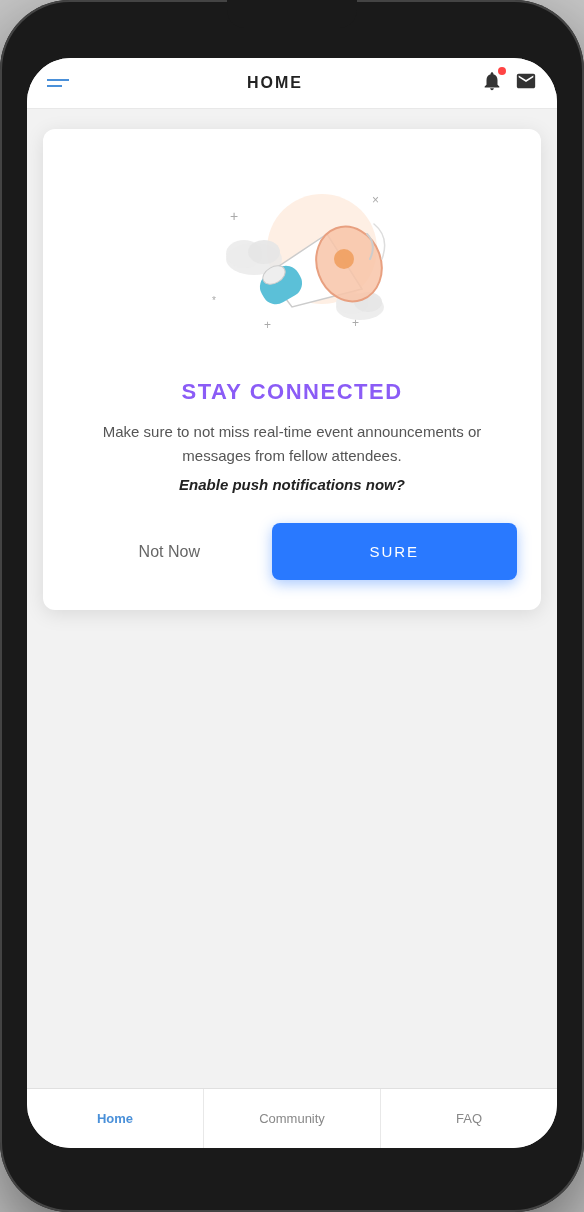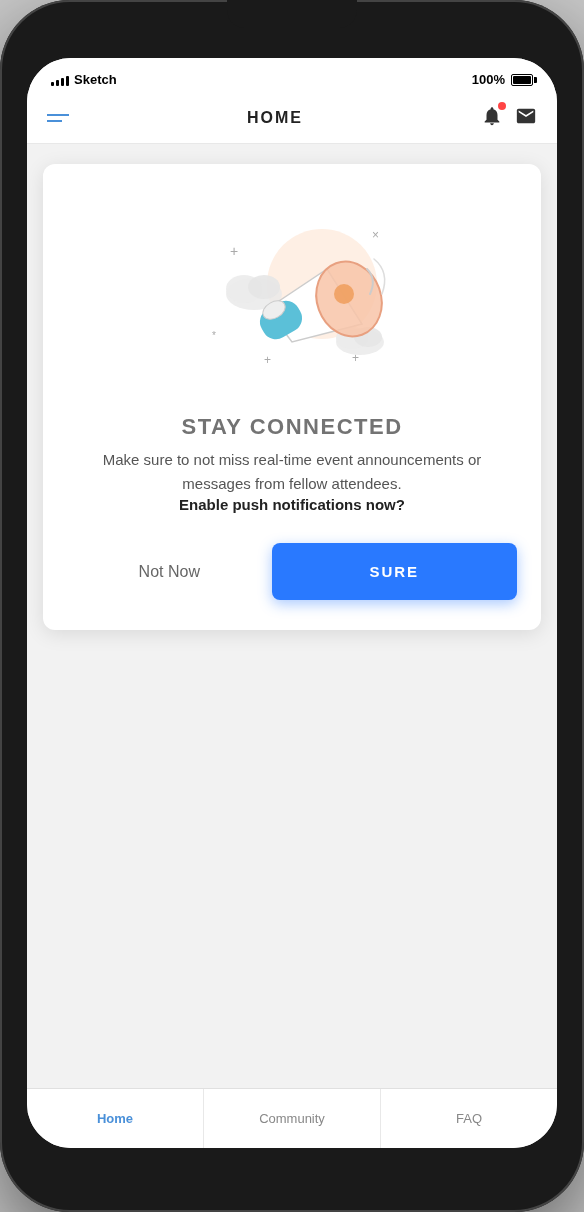--- a/index.html
+++ b/index.html
@@ -228,39 +228,41 @@
     .tab-item.active {
       color: #4a90d9;
       font-weight: 700;
     }
 
     
     .modal-title {
       font-size: 22px;
       font-weight: 900;
       letter-spacing: 1.5px;
-      color: #737373;
+      color: #8b5cf6;
       text-transform: uppercase;
       text-align: center;
-      margin-bottom: 8px;
+      margin-bottom: 15px;
     }
 
     .modal-description {
       font-size: 15px;
       color: #555;
       text-align: center;
       line-height: 1.6;
+      margin-bottom: 8px;
     }
 
     .modal-cta {
       font-size: 15px;
       font-weight: 700;
       color: #222;
       text-align: center;
       margin-bottom: 30px;
+      font-style: italic;
     }
 
     .modal-buttons {
       display: flex;
       width: 100%;
       gap: 0;
       align-items: center;
     }
 
     .btn-not-now {
@@ -272,21 +274,21 @@
       padding: 18px 0;
       font-weight: 400;
     }
 
     .btn-sure {
       flex: 1.2;
       background: #2979ff;
       color: #fff;
       text-align: center;
       font-size: 15px;
-      font-weight: 700;
+      font-weight: 400;
       letter-spacing: 2px;
       text-transform: uppercase;
       border-radius: 8px;
       padding: 20px 0;
       cursor: pointer;
       box-shadow: 0 4px 14px rgba(41,121,255,0.4);
     }
 
     
     .illus-svg {
@@ -295,37 +297,20 @@
     }
   </style>
 </head>
 <body>
 
 <div class="phone-frame">
   <div class="notch"></div>
 
   <div class="phone-screen">
 
-    <div class="status-bar">
-      <div class="status-left">
-        <div class="signal-bars">
-          <div class="bar" style="height:4px"></div>
-          <div class="bar" style="height:6px"></div>
-          <div class="bar" style="height:8px"></div>
-          <div class="bar" style="height:10px"></div>
-        </div>
-        <span>Sketch</span>
-      </div>
-      <div class="status-right">
-        <span>100%</span>
-        <div class="battery-icon">
-          <div class="battery-fill"></div>
-        </div>
-      </div>
-    </div>
 
     <div class="app-header">
       <div class="hamburger-icon">
         <div class="hamburger-line"></div>
         <div class="hamburger-line"></div>
       </div>
 
       <span class="header-title">HOME</span>
 
       <div class="header-icons">

